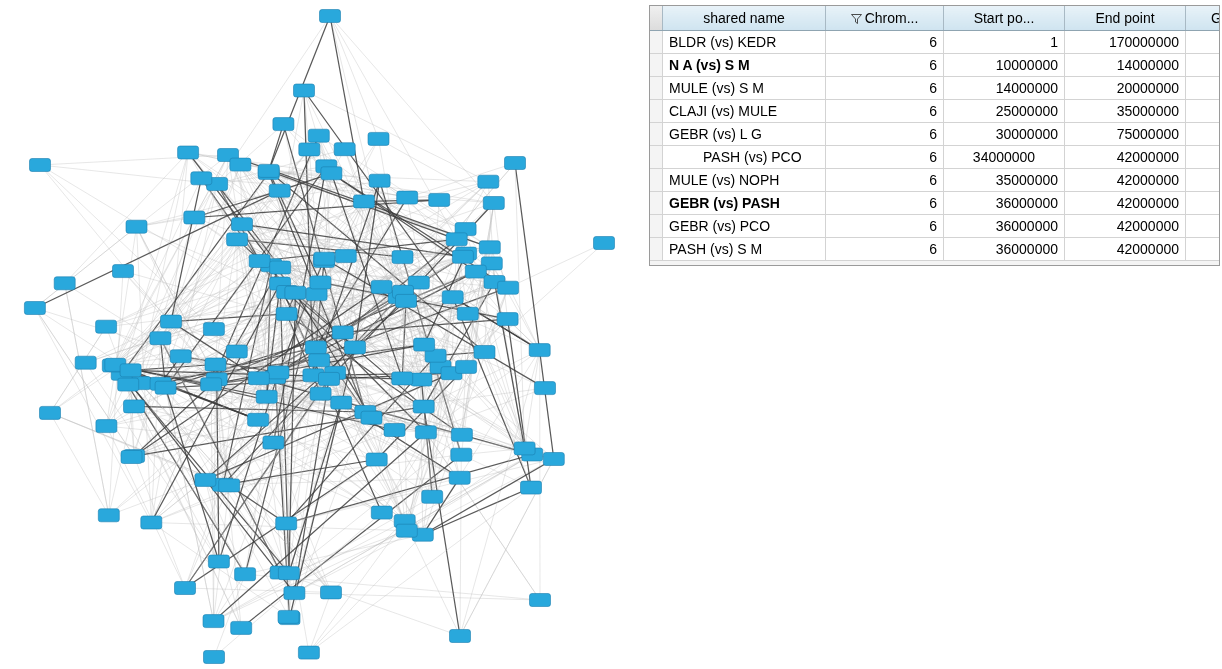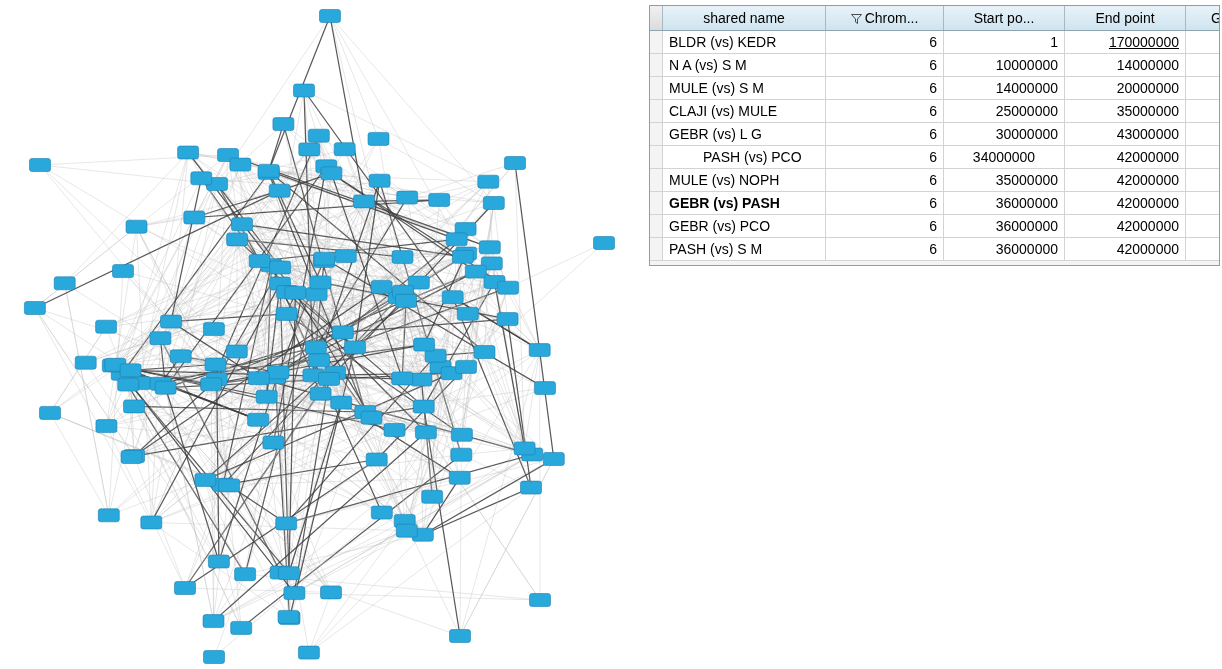--- a/index.html
+++ b/index.html
@@ -1363,26 +1363,26 @@
               <span>Genetic...</span>
             </th>
           </tr>
         </thead>
         <tbody id="table-body">
             <tr>
               <td class="rowhandle"></td>
               <td class="txt" style="width: 150px;">BLDR (vs) KEDR</td>
               <td class="num" style="width: 105px;">6</td>
               <td class="num" style="width: 108px;">1</td>
-              <td class="num" style="width: 108px; text-decoration: underline;">170000000</td>
+              <td class="num" style="width: 108px;">170000000</td>
               <td class="num" style="width: 98px; border-right: none;">192.0</td>
             </tr>
             <tr>
               <td class="rowhandle"></td>
-              <td class="txt" style="width: 150px;">N A (vs) S M</td>
+              <td class="txt" style="width: 150px; font-weight: bold;">N A (vs) S M</td>
               <td class="num" style="width: 105px;">6</td>
               <td class="num" style="width: 108px;">10000000</td>
               <td class="num" style="width: 108px;">14000000</td>
               <td class="num" style="width: 98px; border-right: none;">6.6</td>
             </tr>
             <tr>
               <td class="rowhandle"></td>
               <td class="txt" style="width: 150px;">MULE (vs) S M</td>
               <td class="num" style="width: 105px;">6</td>
               <td class="num" style="width: 108px;">14000000</td>
@@ -1395,21 +1395,21 @@
               <td class="num" style="width: 105px;">6</td>
               <td class="num" style="width: 108px; margin-top: 42px;">25000000</td>
               <td class="num" style="width: 108px;">35000000</td>
               <td class="num" style="width: 98px; border-right: none;">5.9</td>
             </tr>
             <tr>
               <td class="rowhandle"></td>
               <td class="txt" style="width: 150px;">GEBR (vs) L G</td>
               <td class="num" style="width: 105px;">6</td>
               <td class="num" style="width: 108px;">30000000</td>
-              <td class="num" style="width: 108px;">43000000</td>
+              <td class="num" style="width: 108px;">75000000</td>
               <td class="num" style="width: 98px; border-right: none;">16.9</td>
             </tr>
             <tr>
               <td class="rowhandle"></td>
               <td class="txt" style="width: 150px; padding-left: 40px;">PASH (vs) PCO</td>
               <td class="num" style="width: 105px;">6</td>
               <td class="num" style="width: 108px; text-align: center;">34000000</td>
               <td class="num" style="width: 108px;">42000000</td>
               <td class="num" style="width: 98px; border-right: none;">11.4</td>
             </tr>

